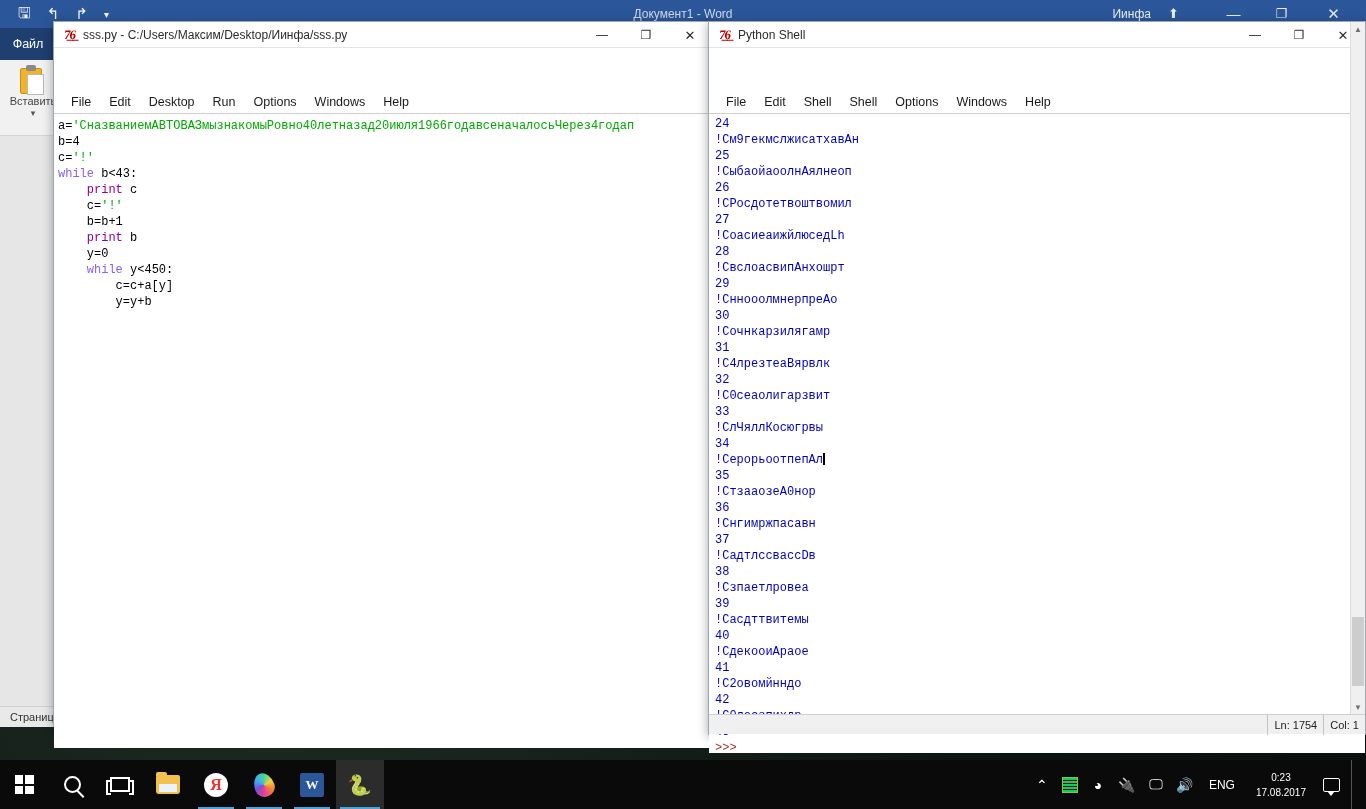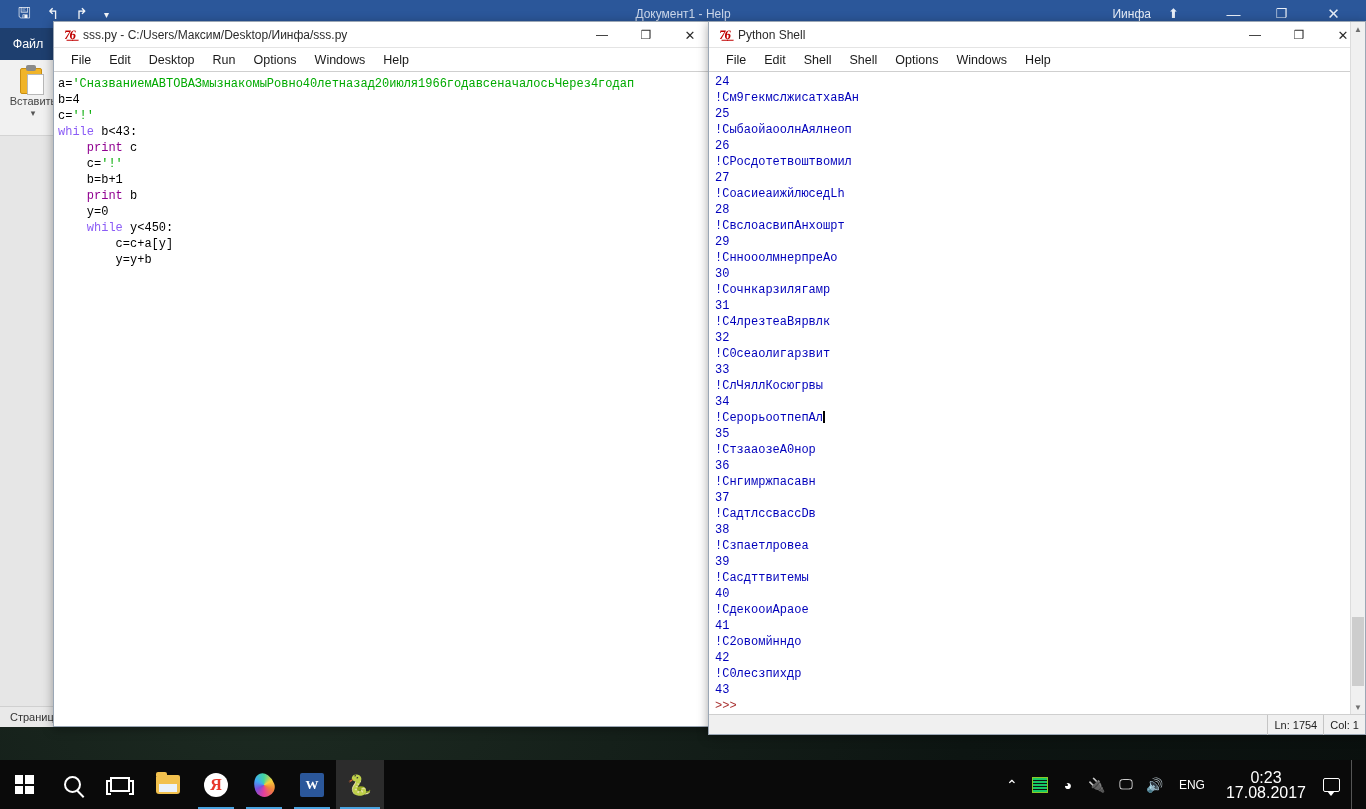--- a/index.html
+++ b/index.html
@@ -120,21 +120,21 @@
   }
   .idle-title-text { font-size: 12px; color: #2b2b2b; }
   .win-btns { position: absolute; right: 0; top: 0; height: 26px; display: flex; }
   .win-btn {
     width: 44px; height: 26px; display: flex; align-items: center; justify-content: center;
     font-size: 12px; color: #2b2b2b;
   }
   .win-btn.close { font-size: 13px; }
   .idle-menubar {
     height: 24px; background: #ffffff; border-bottom: 1px solid #cfcfcf;
-    display: flex; align-items: center; padding-left: 8px;
+    display: flex; align-items: center; padding-left: 8px; margin-top: 42px;
   }
   .idle-menu-item {
     font-size: 12.5px; color: #1a1a1a; padding: 2px 9px;
   }
   .idle-body {
     background: #ffffff; overflow: hidden; position: relative;
   }
   .code {
     font-family: Liberation Mono, monospace;
     font-size: 12px; line-height: 16px; white-space: pre;
@@ -227,42 +227,42 @@
 
   .tray {
     position: absolute; right: 0; bottom: 0; height: 49px; display: flex; align-items: center; gap: 11px;
     padding-right: 8px;
   }
   .tray-ico { color: #ffffff; font-size: 14px; display:flex; align-items:center; justify-content:center; width:18px;}
   .tray-grid { width: 16px; height: 16px; background: repeating-linear-gradient(0deg,#17c964 0 2px,#111 2px 3px),
                                    repeating-linear-gradient(90deg,#e53 0 2px,transparent 2px 4px);
                border: 1px solid #8ac926; }
   .tray-lang { color: #fff; font-size: 12px; padding: 0 4px; }
-  .tray-clock { color: #fff; font-size: 16px; line-height: 15px; text-align: center; padding: 0 6px; }
+  .tray-clock { color: #fff; font-size: 10px; line-height: 15px; text-align: center; padding: 0 6px; }
   .tray-notif { width: 17px; height: 14px; border: 1.6px solid #fff; border-radius: 2px; position: relative; }
   .tray-notif::after { content:""; position:absolute; left:3px; bottom:-5px; width:0; height:0;
                        border-left:4px solid transparent; border-right:4px solid transparent; border-top:5px solid #fff;}
   .show-desktop { width: 7px; height: 49px; border-left: 1px solid #555; }
 </style>
 </head>
 <body>
 
 <div id="screen">
 
   <div class="wallpaper"></div>
 
   <div class="word-window">
     <div class="word-titlebar">
       <div class="word-qat">
         <span class="qat-ico">🖫</span>
         <span class="qat-ico">↰</span>
         <span class="qat-ico">↱</span>
         <span class="qat-ico" style="font-size:10px">▾</span>
       </div>
-      <div class="word-title">Документ1 - Help</div>
+      <div class="word-title">Документ1 - Word</div>
       <div class="word-signin">Иинфа</div>
       <div class="word-tb-btn wb-ribbon">⬆</div>
       <div class="word-tb-btn wb-min">—</div>
       <div class="word-tb-btn wb-max">❐</div>
       <div class="word-tb-btn wb-close">✕</div>
     </div>
     <div class="word-tabrow"></div>
     <div class="word-file-tab">Файл</div>
     <div class="word-ribbon"></div>
     <div class="word-paste">

